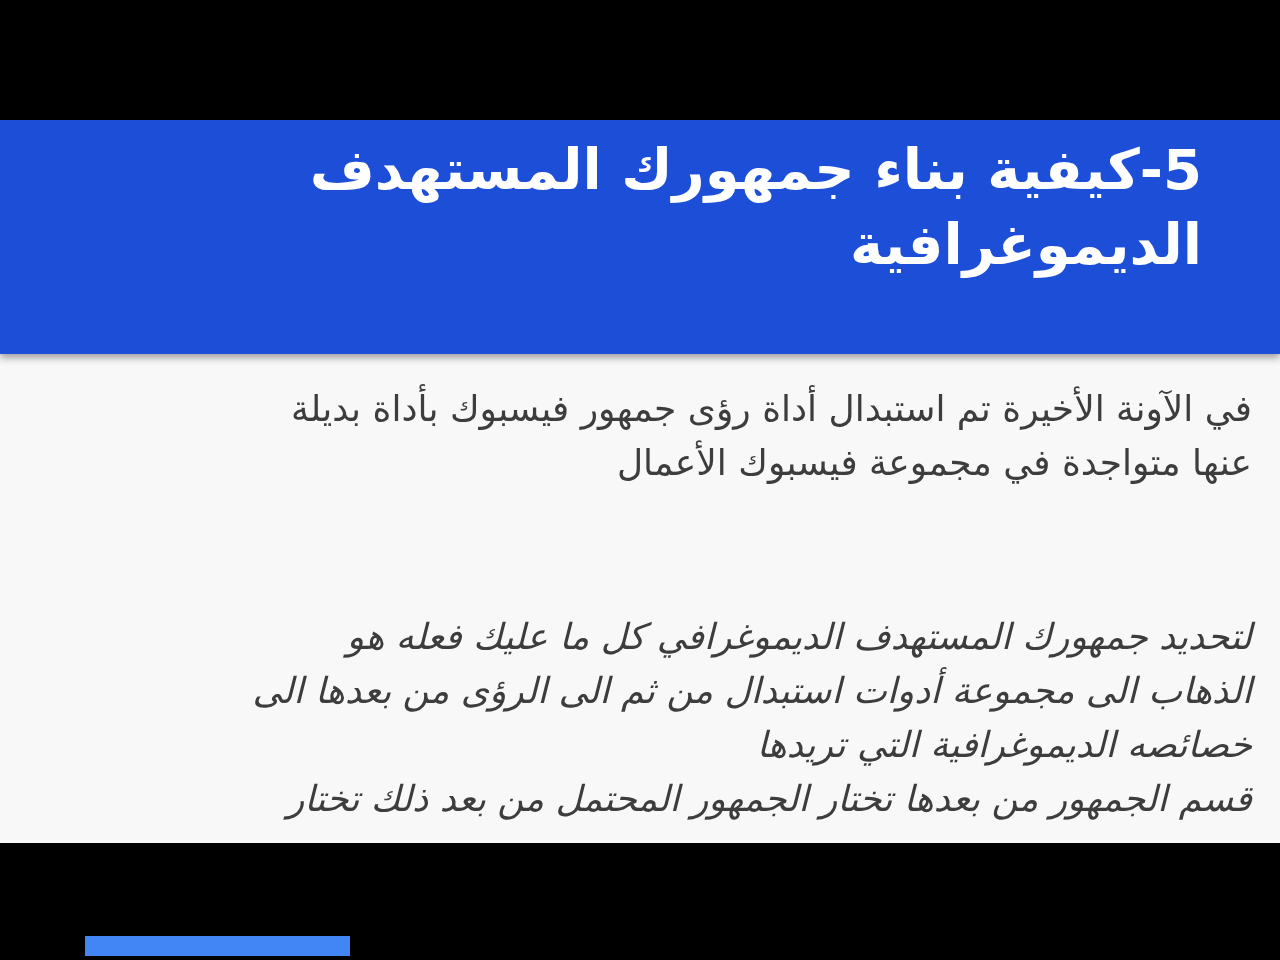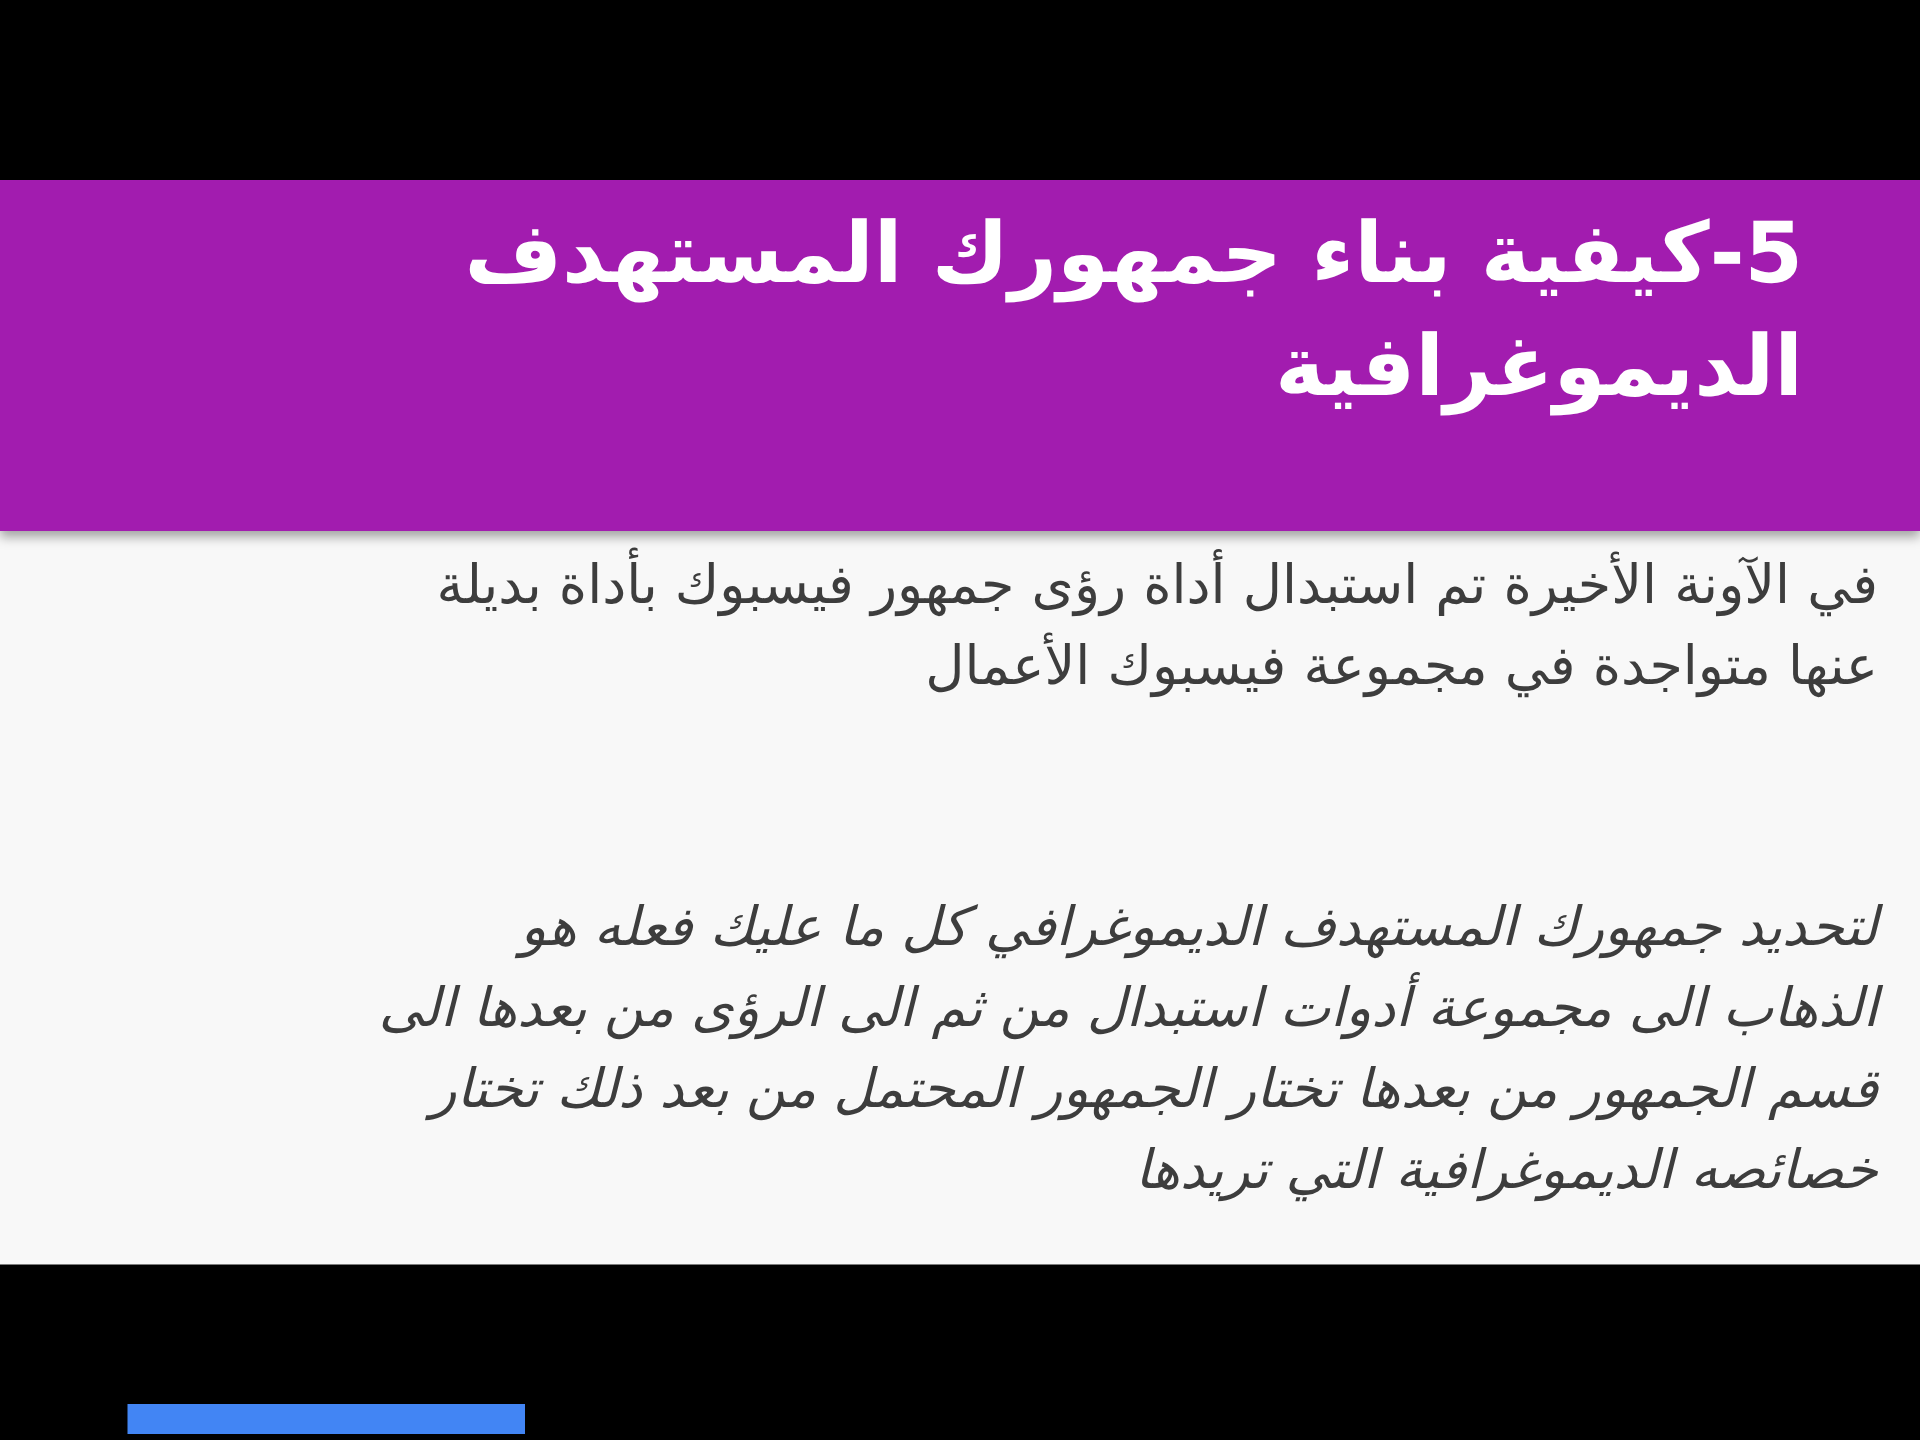--- a/index.html
+++ b/index.html
@@ -23,21 +23,21 @@
   }
   .letterbox.top    { top: 0;      height: 120px; }
   .letterbox.bottom { top: 843px;  height: 117px; }
 
   .header-banner {
     position: absolute;
     top: 120px;
     left: 0;
     width: 1280px;
     height: 234px;
-    background: #a21caf;
+    background: #1d4ed8;
     box-shadow: 0 4px 7px rgba(0,0,0,0.35);
     z-index: 2;
   }
   .slide-title {
     direction: rtl;
     text-align: right;
     padding: 12px 78px 0 60px;
     color: #ffffff;
     font-size: 56px;
     font-weight: bold;
@@ -56,21 +56,21 @@
   }
   .body-paragraph {
     direction: rtl;
     text-align: right;
     padding: 0 28px 0 120px;
     color: #3d3d3d;
     font-size: 36px;
     font-weight: 500;
     line-height: 54px;
   }
-  .body-paragraph.intro { margin-top: 10px; }
+  .body-paragraph.intro { margin-top: 28px; }
   .body-paragraph.steps { margin-top: 120px; font-style: italic; }
   .para-line { min-height: 54px; }
 
   .video-progress-bar {
     position: absolute;
     left: 85px;
     top: 936px;
     width: 265px;
     height: 20px;
     background: #4285f4;
@@ -93,22 +93,22 @@
 
   <div class="content-area">
     <div class="body-paragraph intro">
       <div class="para-line">في الآونة الأخيرة تم استبدال أداة رؤى جمهور فيسبوك بأداة بديلة</div>
       <div class="para-line">عنها متواجدة في مجموعة فيسبوك الأعمال</div>
     </div>
 
     <div class="body-paragraph steps">
       <div class="para-line">لتحديد جمهورك المستهدف الديموغرافي كل ما عليك فعله هو</div>
       <div class="para-line">الذهاب الى مجموعة أدوات استبدال من ثم الى الرؤى من بعدها الى</div>
+      <div class="para-line">خصائصه الديموغرافية التي تريدها</div>
       <div class="para-line">قسم الجمهور من بعدها تختار الجمهور المحتمل من بعد ذلك تختار</div>
-      <div class="para-line">خصائصه الديموغرافية التي تريدها</div>
     </div>
   </div>
 
   <div class="letterbox bottom"></div>
 
   <div class="video-progress-bar"></div>
 
 </div>
 
 </body></html>

